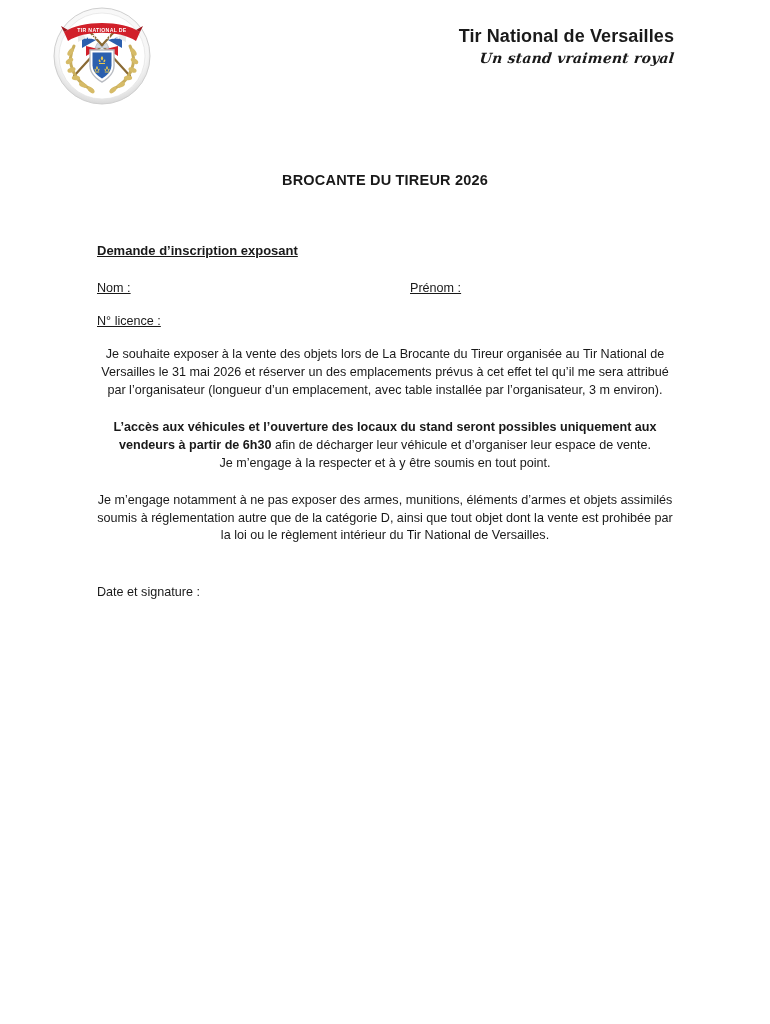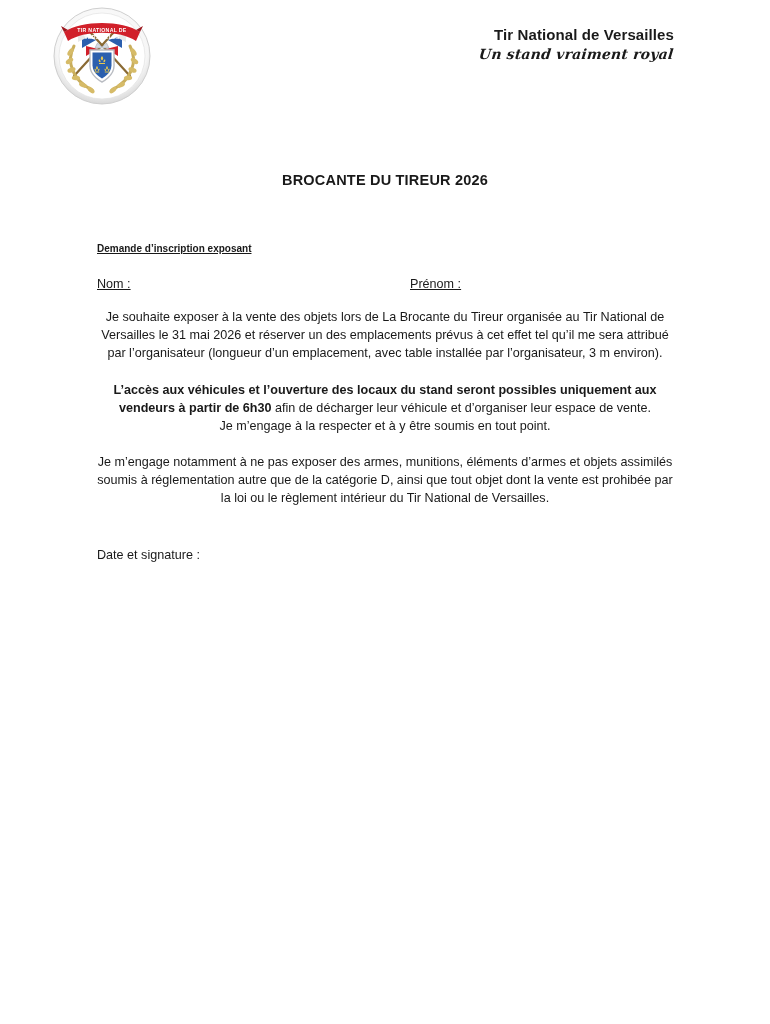--- a/index.html
+++ b/index.html
@@ -39,21 +39,21 @@
     height: 100px;
   }
   .header-text {
     position: absolute;
     right: 96px;
     top: 26px;
     text-align: right;
     line-height: 1.15;
   }
   .org-name {
-    font-size: 15px;
+    font-size: 18px;
     font-weight: bold;
     letter-spacing: 0.1px;
     color: #1a1a1a;
     white-space: nowrap;
   }
   .org-tagline {
     font-family: "DejaVu Serif", serif;
     font-style: italic;
     font-weight: bold;
     font-size: 14px;
@@ -80,21 +80,21 @@
     position: absolute;
     left: 97px;
     top: 242px;
     width: 576px;
     font-size: 12.6px;
     line-height: 1.42;
   }
   .section-heading {
     font-weight: bold;
     text-decoration: underline;
-    font-size: 10px;
+    font-size: 13px;
     margin: 0 0 20px 0;
   }
   .field-row {
     position: relative;
     height: 17px;
     margin-bottom: 16px;
     white-space: nowrap;
   }
   .field-label { display: inline-block; text-decoration: underline; }
   .field-label.second {
@@ -196,20 +196,23 @@
 
   <div class="content">
 
     <div class="section-heading">Demande d’inscription exposant</div>
 
     <div class="field-row">
       <span class="field-label">Nom :</span>
       <span class="field-label second">Prénom :</span>
     </div>
 
+    <div class="field-row">
+      <span class="field-label">N° licence :</span>
+    </div>
 
     <p class="para">Je souhaite exposer à la vente des objets lors de La Brocante du Tireur organisée au Tir National de Versailles le 31 mai 2026 et réserver un des emplacements prévus à cet effet tel qu’il me sera attribué par l’organisateur (longueur d’un emplacement, avec table installée par l’organisateur, 3 m environ).</p>
 
     <p class="para tight"><span class="bu">L’accès aux véhicules et l’ouverture des locaux du stand seront possibles uniquement aux vendeurs à partir de 6h30</span><span> afin de décharger leur véhicule et d’organiser leur espace de vente.</span></p>
 
 
 
     <p class="para">Je m’engage à la respecter et à y être soumis en tout point.</p>
 
     <p class="para">Je m’engage notamment à ne pas exposer des armes, munitions, éléments d’armes et objets assimilés soumis à réglementation autre que de la catégorie D, ainsi que tout objet dont la vente est prohibée par la loi ou le règlement intérieur du Tir National de Versailles.</p>

